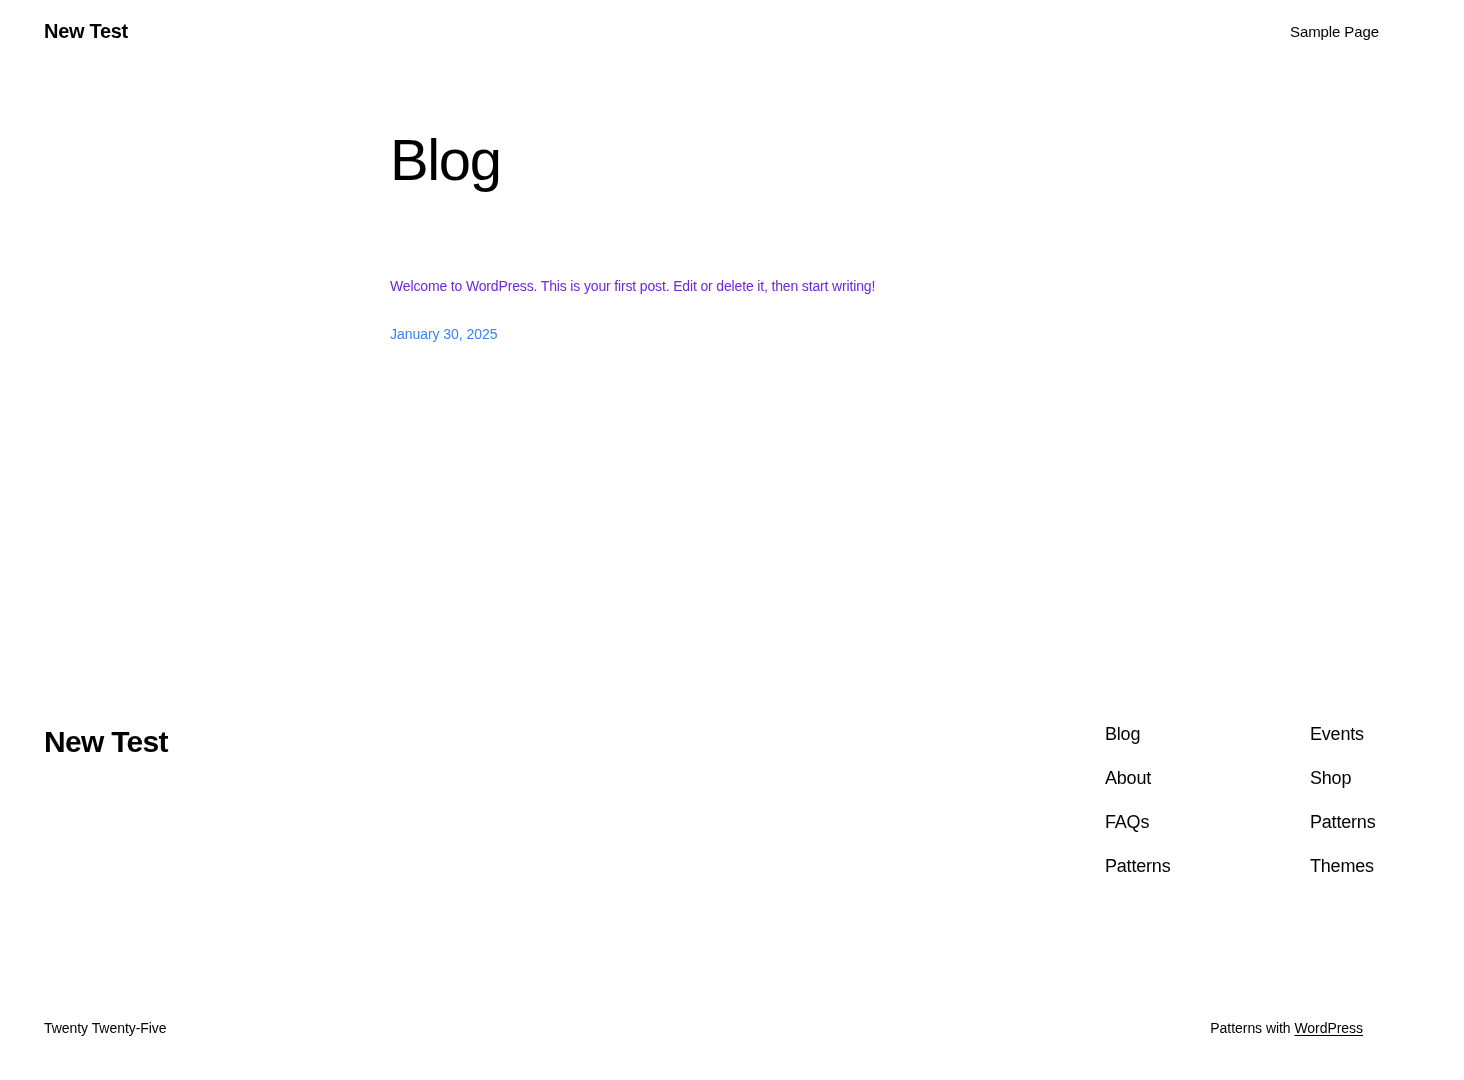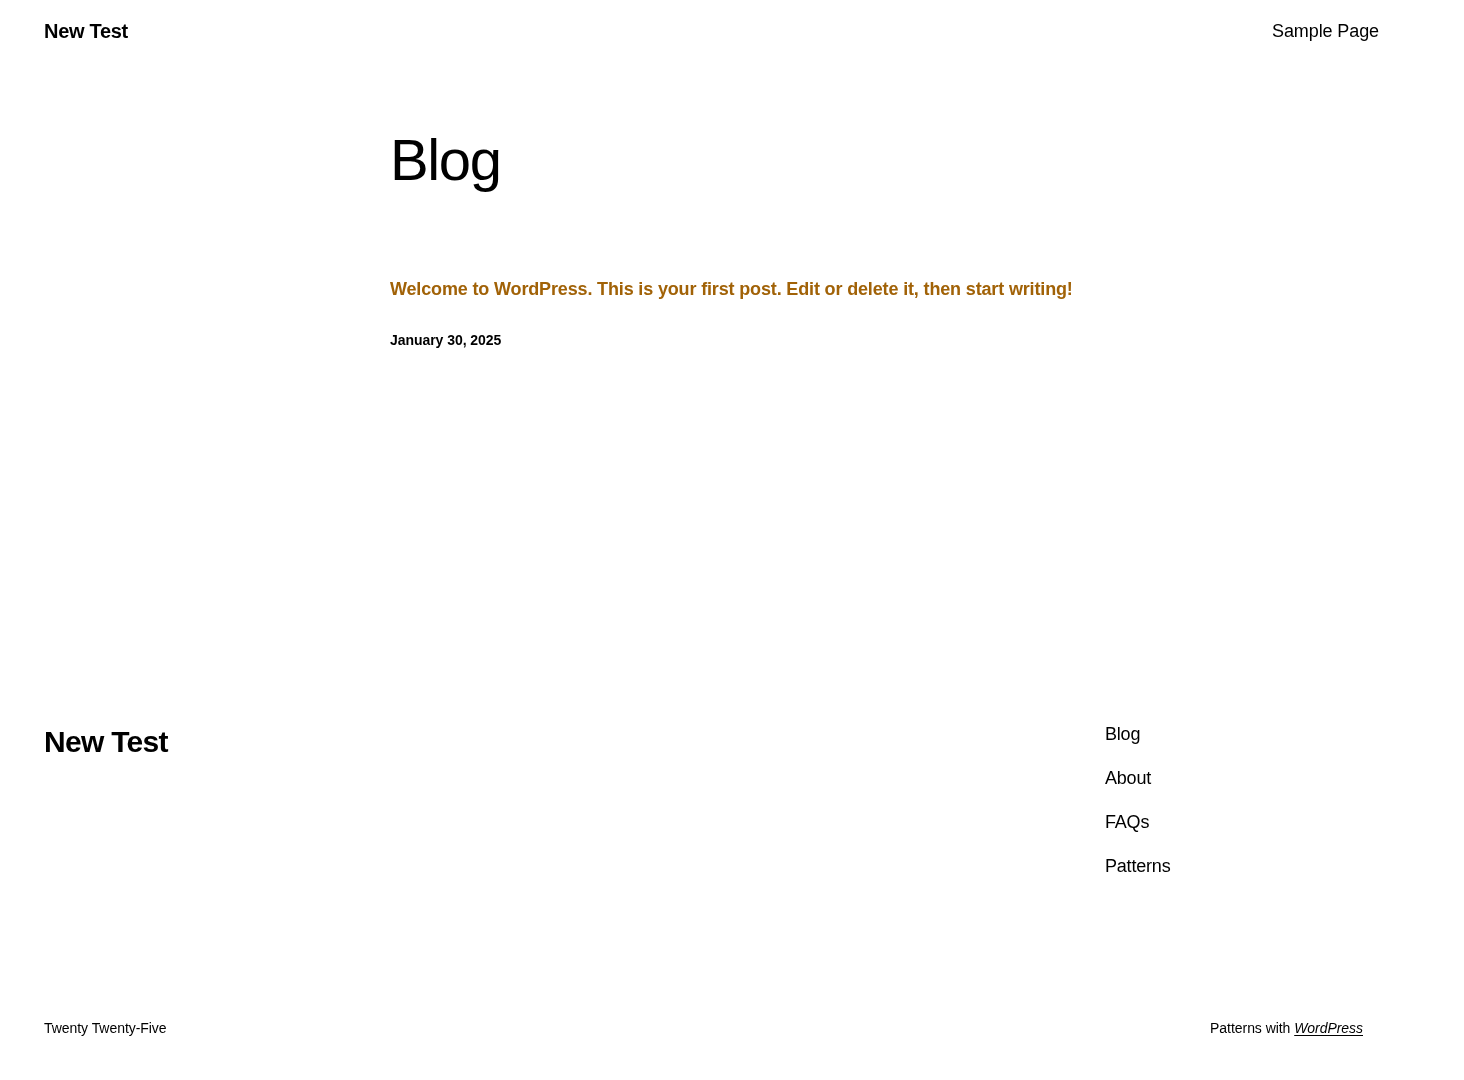--- a/index.html
+++ b/index.html
@@ -38,21 +38,21 @@
     color: #000;
     text-decoration: none;
     white-space: nowrap;
   }
   .header-nav {
     display: flex;
     align-items: center;
     gap: 28px;
   }
   .header-nav a {
-    font-size: 18px;
+    font-size: 15px;
     font-weight: 400;
     color: #000;
     text-decoration: none;
     letter-spacing: -0.1px;
     white-space: nowrap;
     text-align: right;
   }
 
   
   .site-main {
@@ -86,32 +86,32 @@
     font-weight: 400;
     letter-spacing: -0.7px;
     line-height: 1.2;
     margin: 0 0 22px 0;
   }
   .post-title a {
     color: #000;
     text-decoration: none;
   }
   .post-excerpt {
-    font-size: 18px;
-    font-weight: 700;
+    font-size: 14px;
+    font-weight: 400;
     line-height: 1.5;
     letter-spacing: -0.15px;
-    color: #a16207;
+    color: #6d28d9;
     margin: 0 0 29px 0;
   }
   .post-date {
     font-size: 14px;
-    font-weight: 700;
+    font-weight: 400;
     letter-spacing: -0.05px;
-    color: #000000;
+    color: #3b82f6;
     margin: 0;
   }
 
   
   .site-footer {
     position: absolute;
     top: 700px;
     left: 0;
     width: 1464px;
     height: 380px;
@@ -173,21 +173,20 @@
     font-size: 14px;
     font-weight: 400;
     letter-spacing: -0.05px;
     color: #000;
     white-space: nowrap;
   }
   .footer-bottom-right a {
     color: #000;
     text-decoration: underline;
     text-underline-offset: 2px;
-    font-style: italic;
   }
 </style>
 </head>
 <body>
 
 <header class="site-header">
   <a class="site-title-header" href="#">New Test</a>
   <nav class="header-nav">
     <a href="#">Sample Page</a>
   </nav>
@@ -208,19 +207,25 @@
   <div class="footer-top">
     <a class="site-title-footer" href="#">New Test</a>
 
     <nav class="footer-nav-col col-1">
       <a href="#">Blog</a>
       <a href="#">About</a>
       <a href="#">FAQs</a>
       <a href="#">Patterns</a>
     </nav>
 
+    <nav class="footer-nav-col col-2">
+      <a href="#">Events</a>
+      <a href="#">Shop</a>
+      <a href="#">Patterns</a>
+      <a href="#">Themes</a>
+    </nav>
   </div>
 
   <div class="footer-bottom">
     <span class="footer-bottom-left">Twenty Twenty-Five</span>
     <span class="footer-bottom-right"><span>Patterns with </span><a href="#">WordPress</a></span>
   </div>
 </footer>
 
 </body></html>

